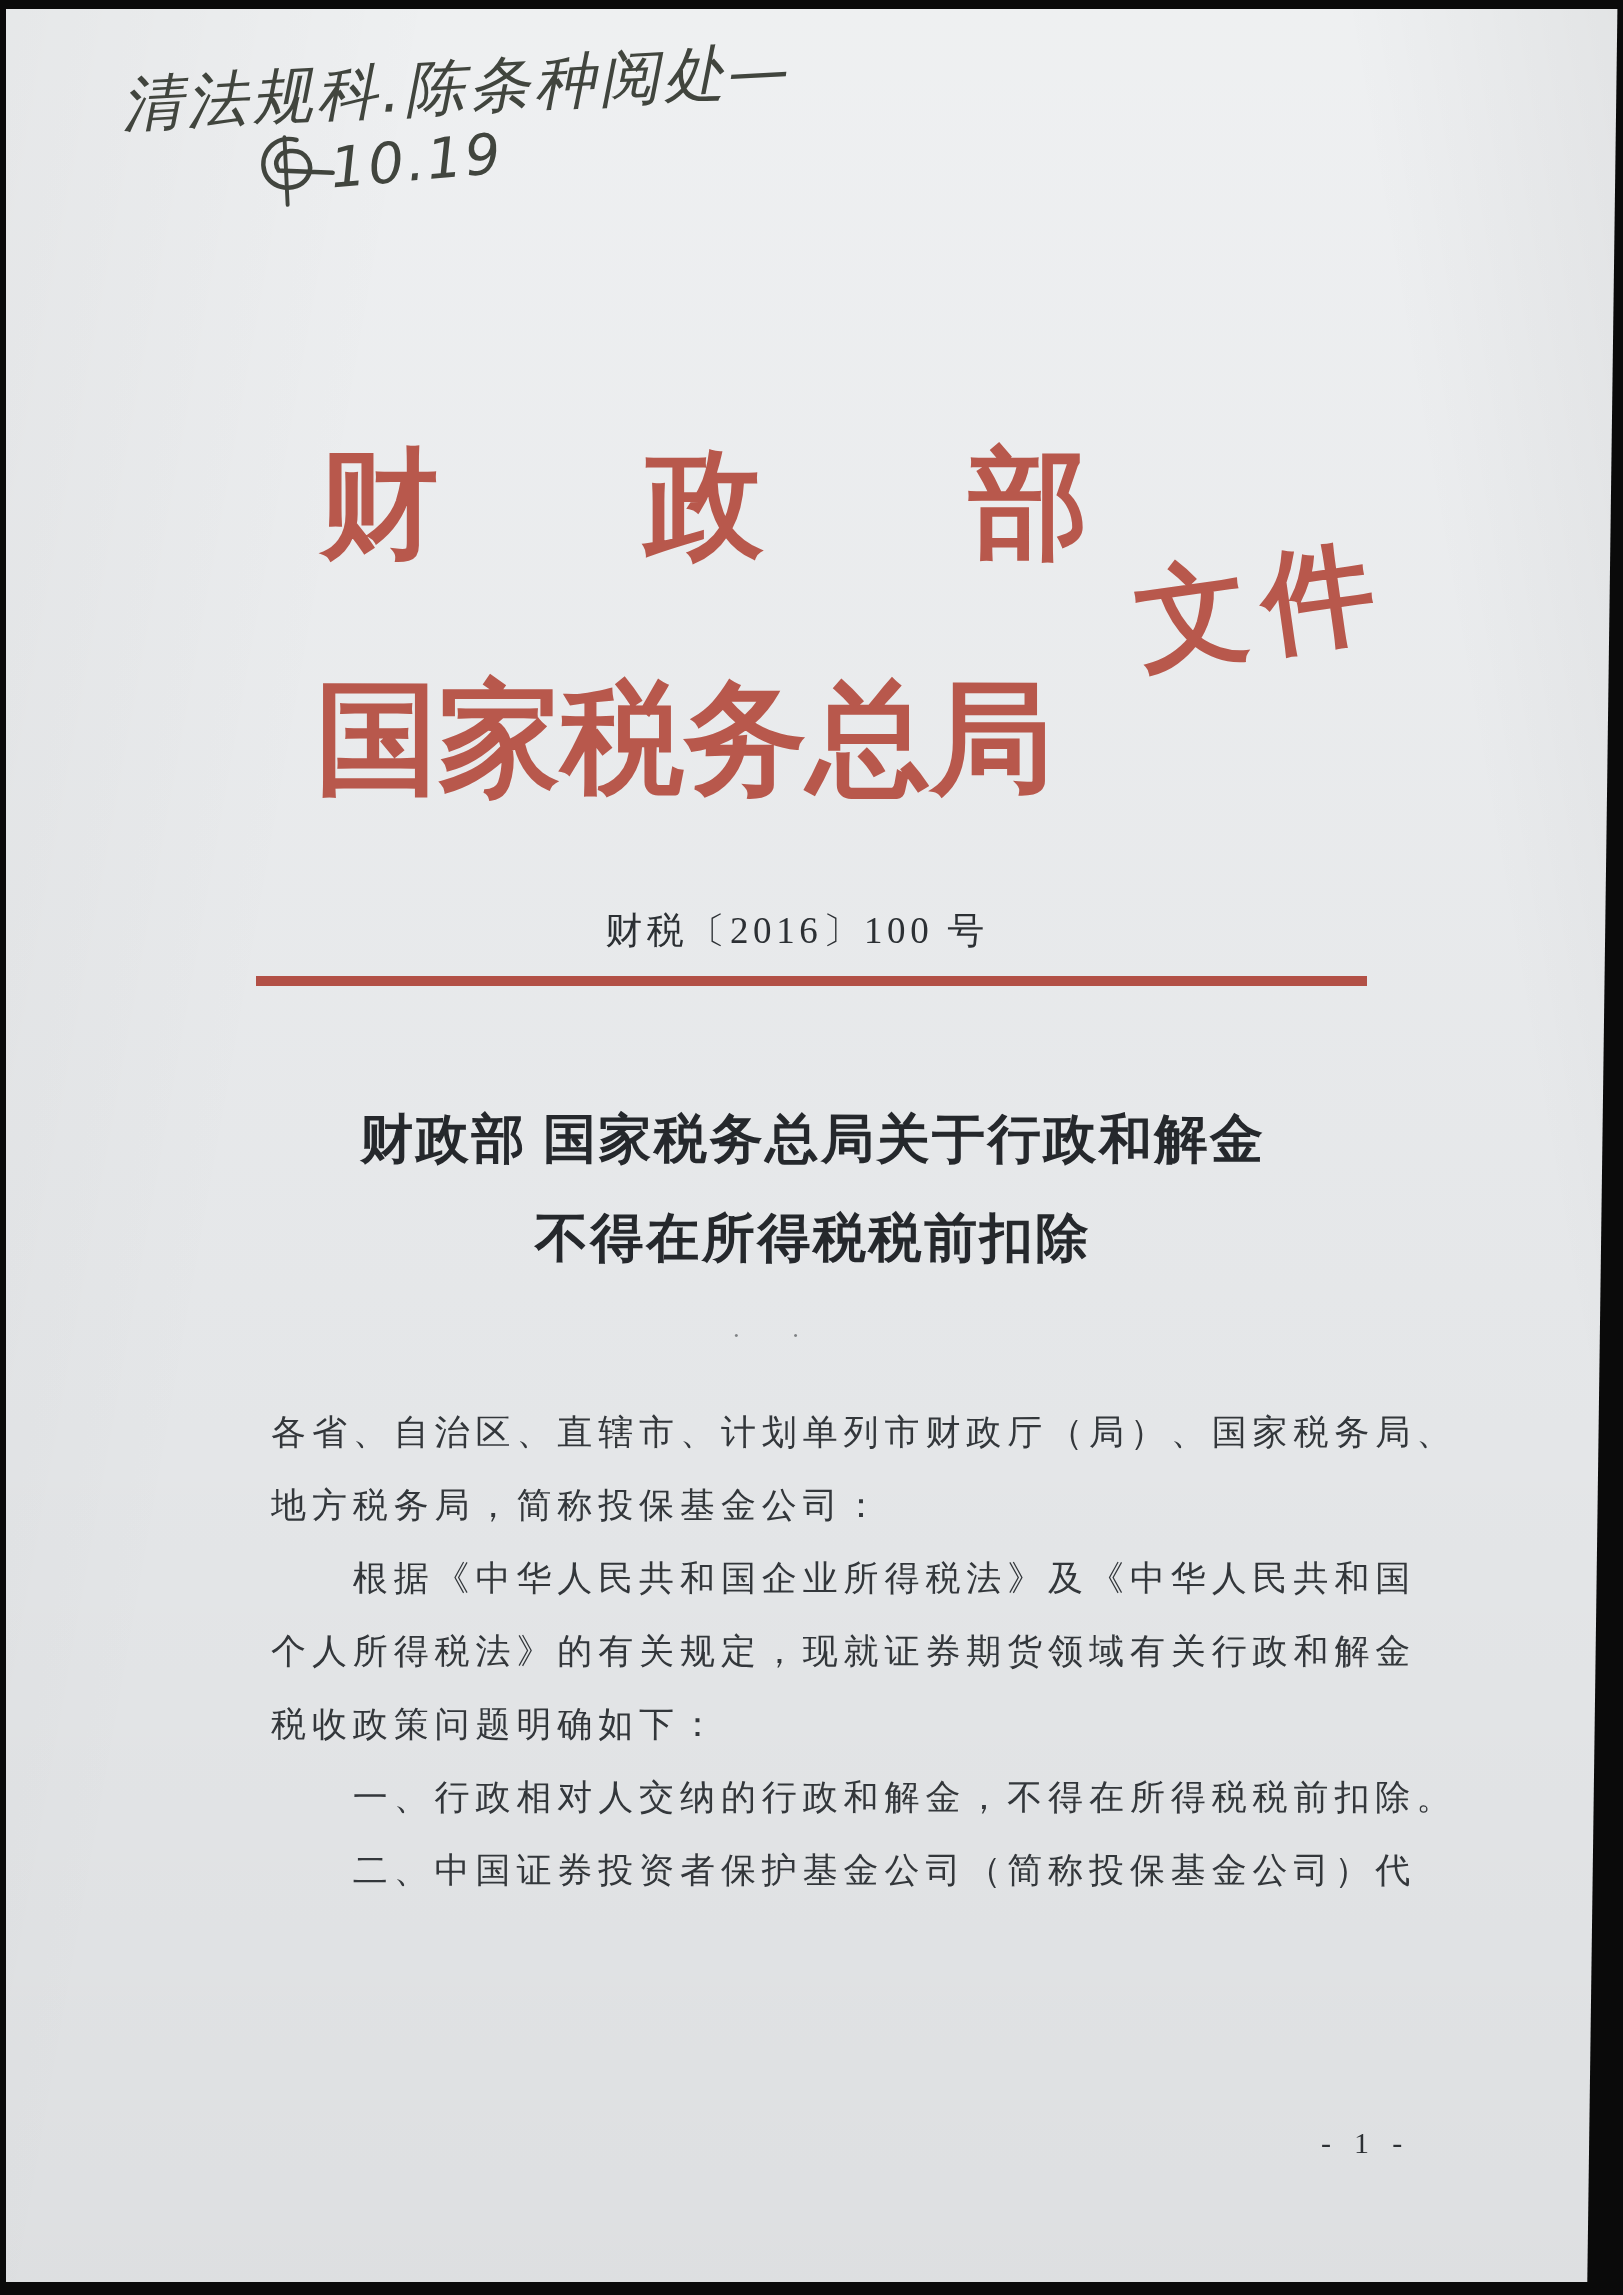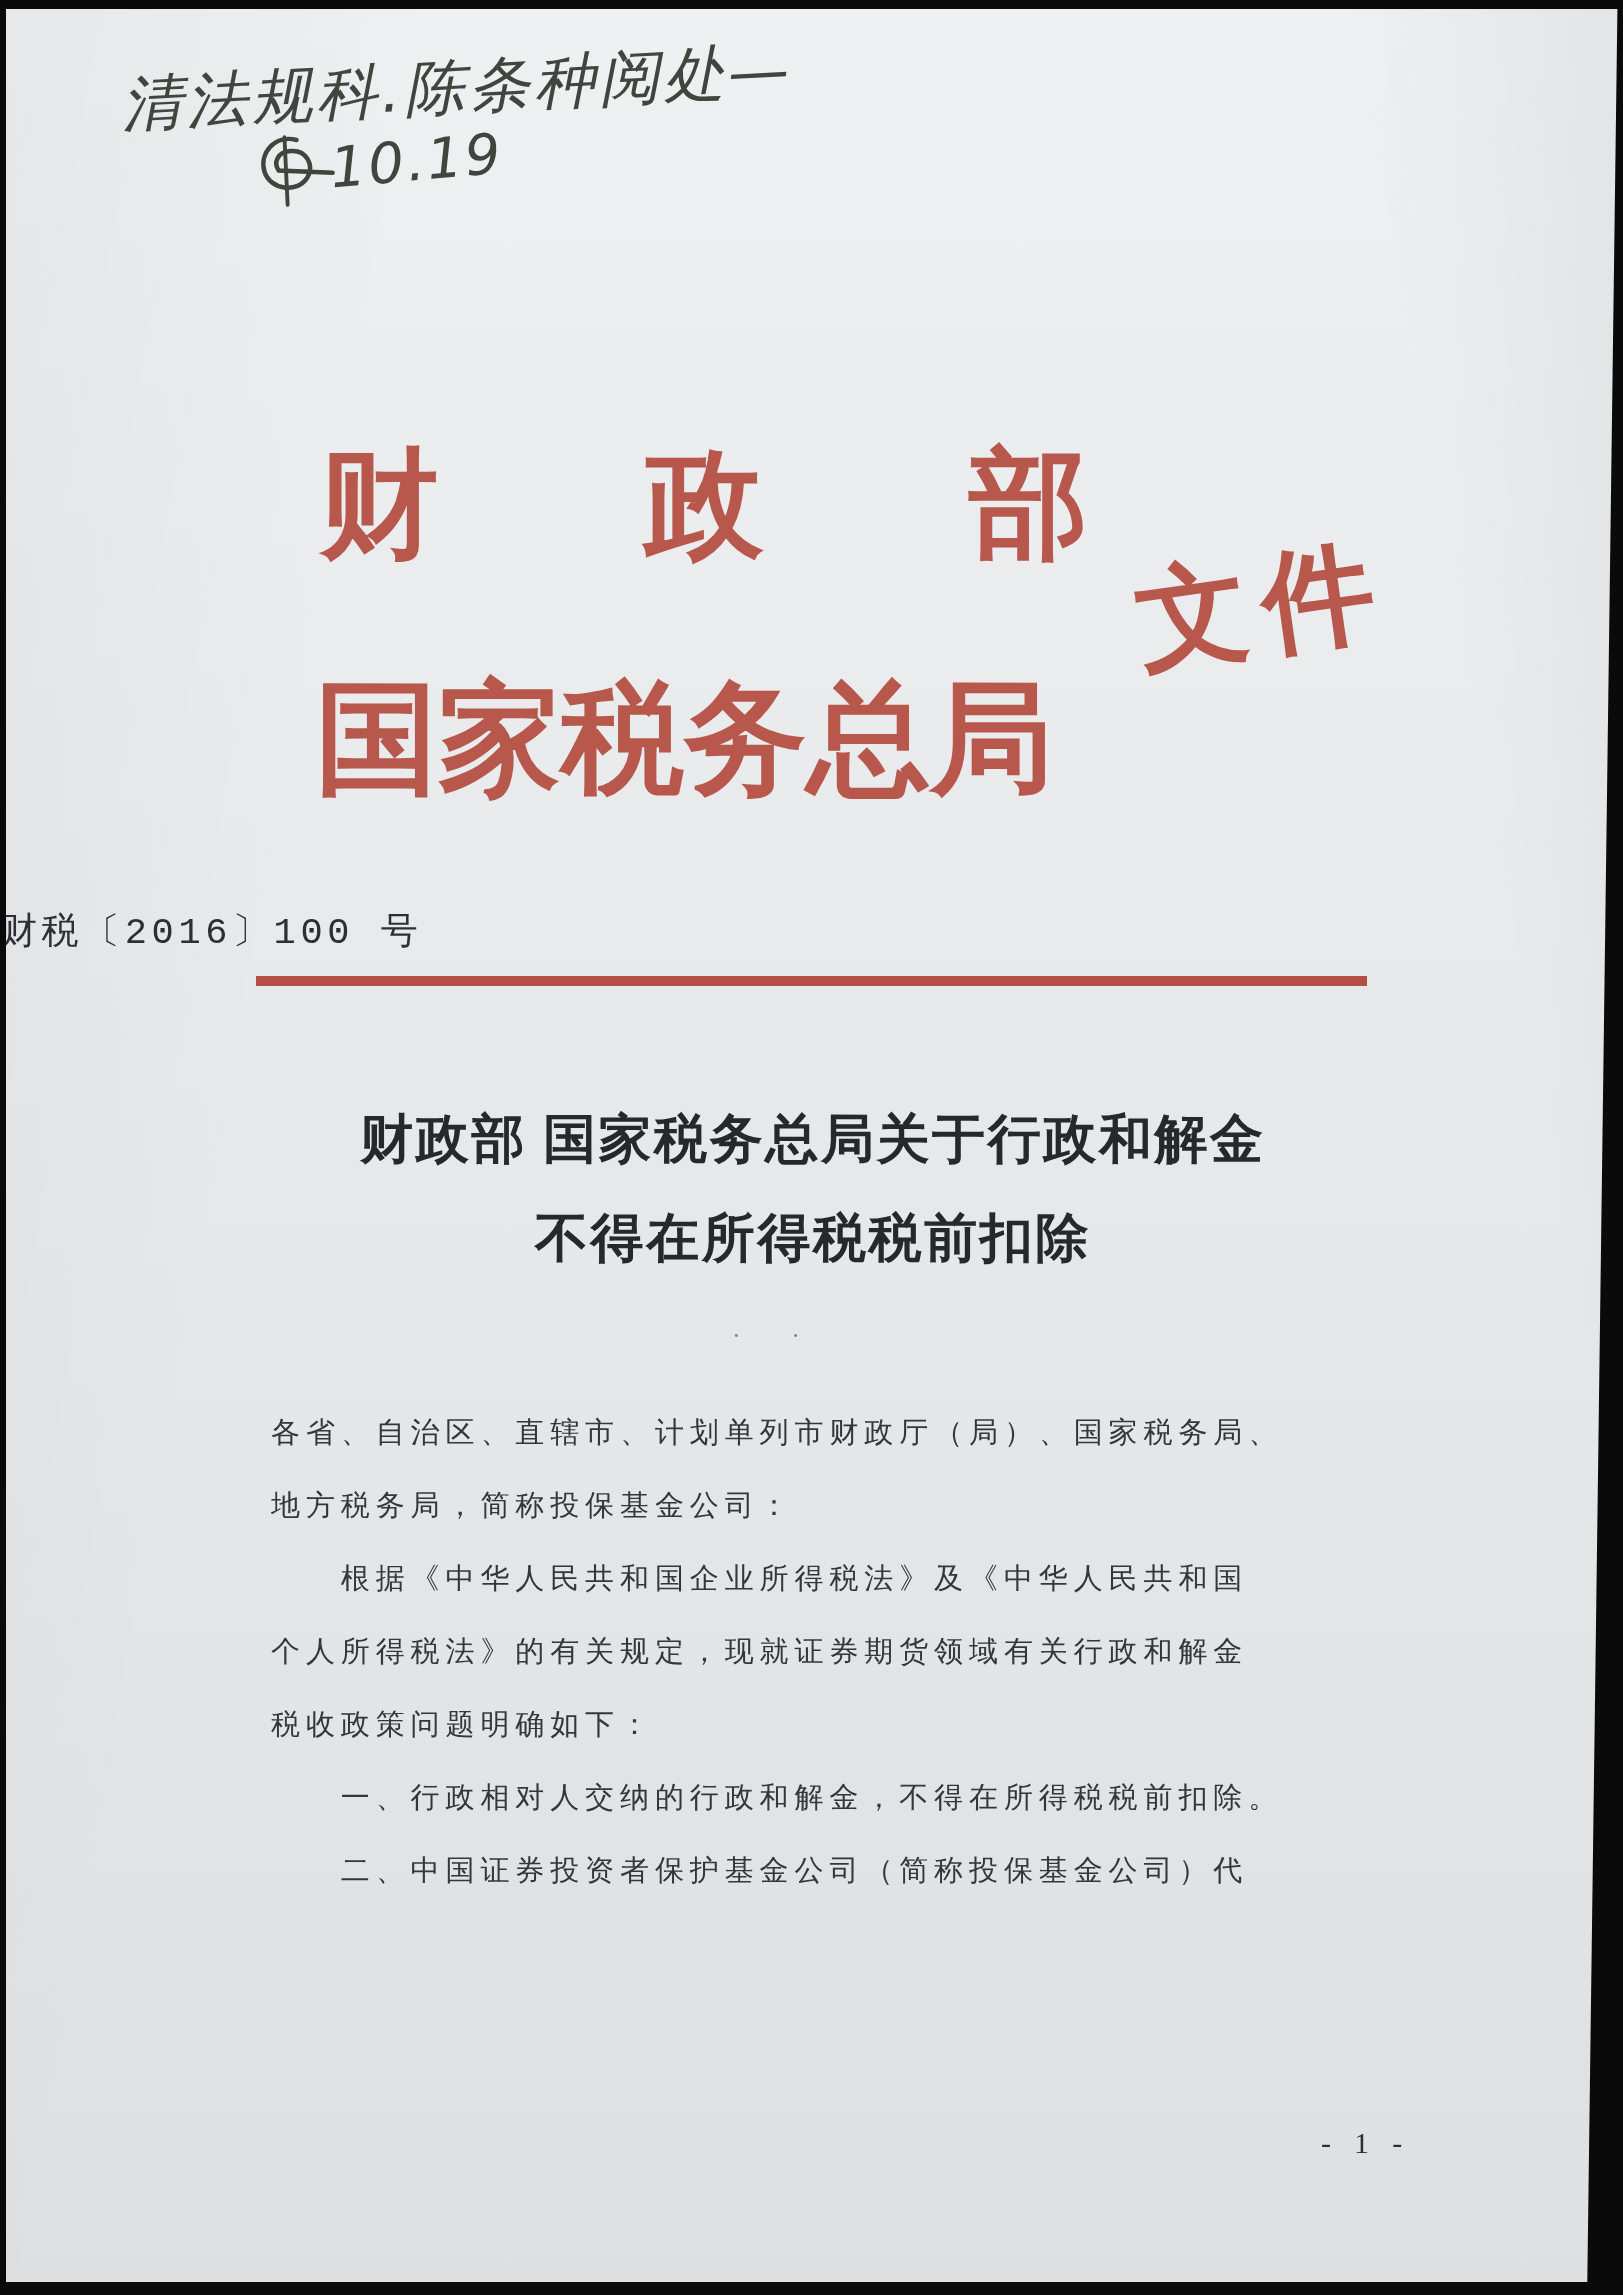--- a/index.html
+++ b/index.html
@@ -45,44 +45,43 @@
   }
   .lh-suffix{
     position:absolute;left:1136px;top:550px;
     font-size:112px;line-height:1;font-weight:700;
     letter-spacing:14.4px;white-space:nowrap;
     transform:rotate(-8deg);
   }
   
   .doc-number{
     position:absolute;left:0;top:906px;width:1594px;
-    font-size:37px;letter-spacing:4.6px;
+    text-align:center;font-size:37px;letter-spacing:4.6px;
     color:#2c3034;
-    font-family:Liberation Mono, monospace;
   }
   
   .red-rule{
     position:absolute;left:256px;top:976px;width:1111px;height:9.8px;
     background:#b25046;
   }
   
   .title{
     position:absolute;left:16px;top:1090px;width:1594px;
     text-align:center;color:#25282c;
     font-size:53px;font-weight:700;line-height:99px;
     letter-spacing:2.6px;white-space:nowrap;
   }
   .dots{
     position:absolute;left:732px;top:1321px;
     font-size:26px;color:#4a4e52;letter-spacing:22px;opacity:.65;
   }
   
   .body-text{
     position:absolute;left:271px;top:1396px;width:1150px;
-    color:#33373b;font-size:29px;line-height:73px;
+    color:#33373b;font-size:35px;line-height:73px;
     letter-spacing:5.9px;white-space:nowrap;
   }
   .page-number{
     position:absolute;left:1321px;top:2126px;
     font-size:30px;letter-spacing:7.8px;color:#2c3034;white-space:nowrap;
   }
 </style>
 </head>
 <body>
 

